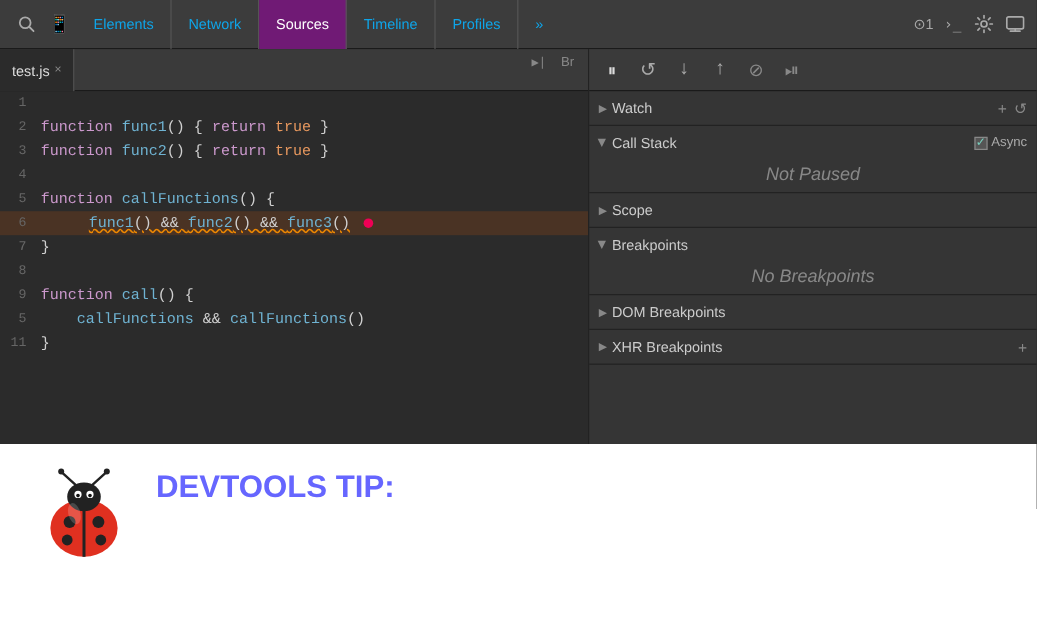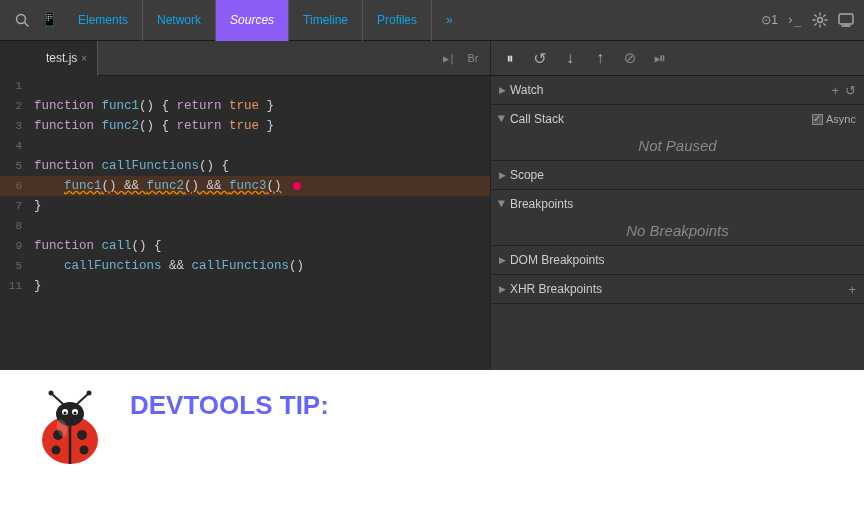--- a/index.html
+++ b/index.html
@@ -22,24 +22,23 @@
     .nav-tab {
       padding: 0 14px;
       height: 41px;
       display: flex; align-items: center;
       font-size: 12px; font-family: Arial, sans-serif;
       color: #0ea5e9;
       cursor: pointer;
       border-right: 1px solid #555;
     }
     .nav-tab.active {
-      background: #8b5cf6;
+      background: #701a75;
       color: #fff;
       border-bottom: none;
-      font-style: italic;
     }
     .toolbar-right {
       display: flex; align-items: center; gap: 6px;
       color: #aaa; font-size: 12px; font-family: Arial, sans-serif;
     }
     .toolbar-right-icon {
       width: 20px; height: 20px;
       display: flex; align-items: center; justify-content: center;
       font-size: 13px; color: #aaa; cursor: pointer;
     }
@@ -48,23 +47,21 @@
     .devtools-panel {
       display: flex;
       height: 329px;
     }
 
     
     .file-tab-bar {
       height: 35px;
       background: #3a3a3a;
       display: flex;
-      align-items: center;
       border-bottom: 1px solid #1a1a1a;
-      margin-left: 36px;
     }
     .file-tab {
       display: flex; align-items: center; gap: 4px;
       padding: 0 10px;
       height: 35px;
       background: #2b2b2b;
       color: #ddd;
       font-size: 12px; font-family: Arial, sans-serif;
       cursor: pointer;
       border-right: 1px solid #555;
@@ -129,20 +126,21 @@
     .error-dot {
       display: inline-block;
       width: 8px; height: 8px;
       background: #e05; border-radius: 50%;
       margin-left: 4px; vertical-align: middle;
     }
     .squiggle {
       text-decoration: underline;
       text-decoration-color: #e80;
       text-decoration-style: wavy;
+      margin-left: 10px;
     }
 
     
     .right-panel {
       width: 374px;
       background: #353535;
       border-left: 1px solid #222;
       display: flex;
       flex-direction: column;
       font-family: Arial, sans-serif;

